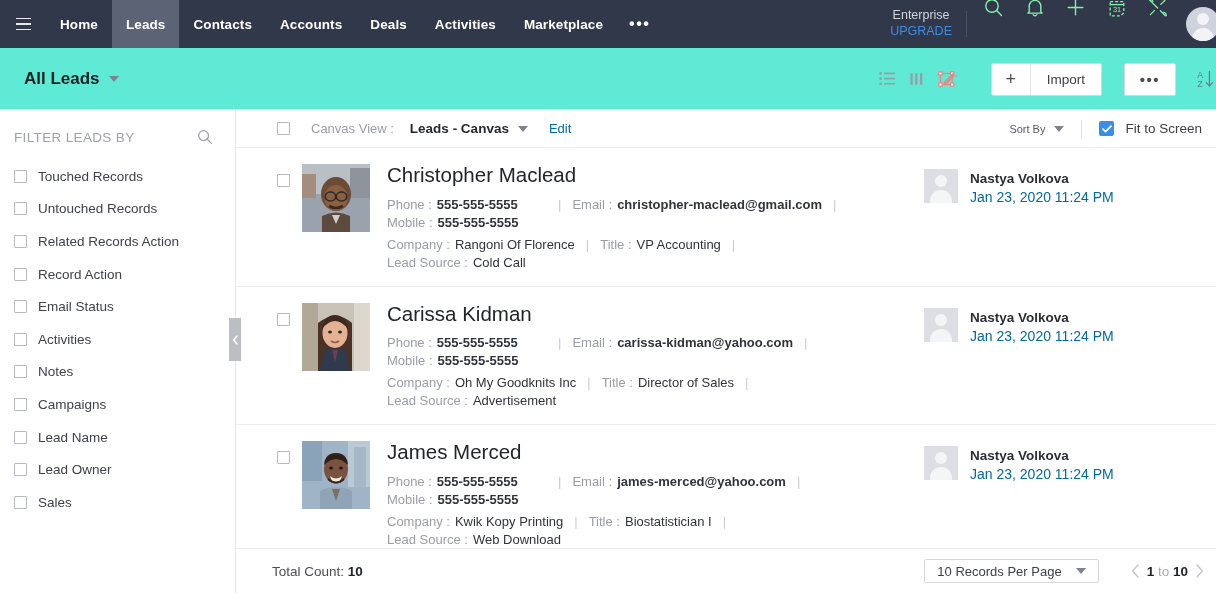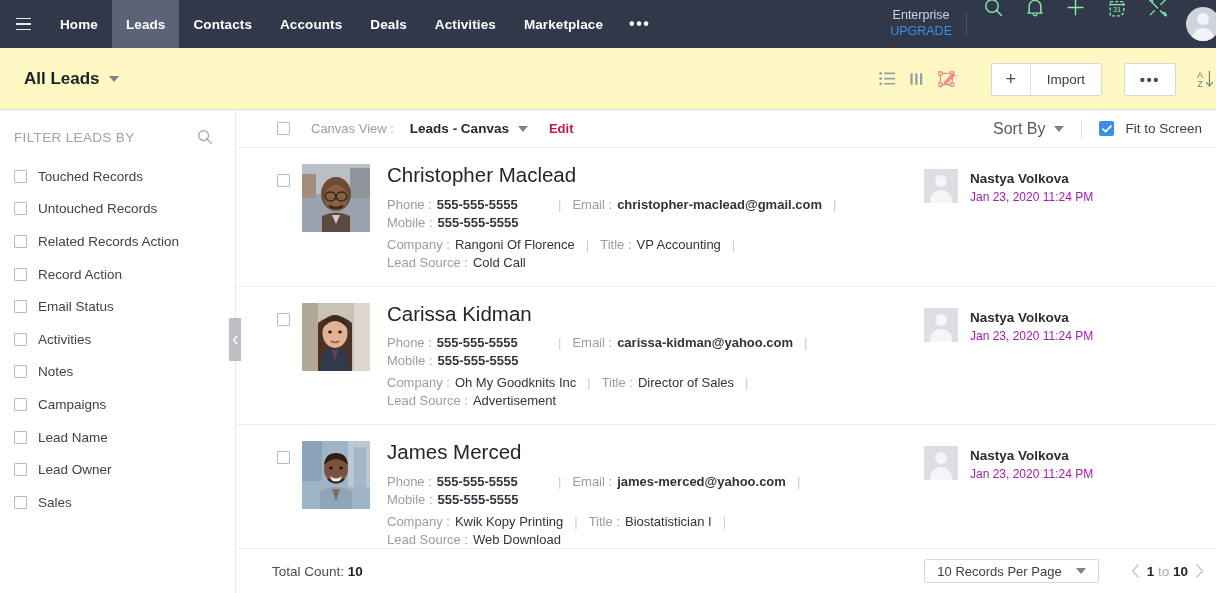--- a/index.html
+++ b/index.html
@@ -53,21 +53,21 @@
     content: ""; position: absolute; width: 12px; height: 12px; border-radius: 50%;
     background: #f2f3f6; left: 11px; top: 6px;
   }
   .avatar-nav::after {
     content: ""; position: absolute; width: 22px; height: 14px;
     border-radius: 11px 11px 0 0; background: #f2f3f6; left: 6px; top: 21px;
   }
 
   
   .subbar {
-    height: 62px; background: #fef9c3; border-bottom: 1px solid #e4e5e8;
+    height: 62px; background: #5eead4; border-bottom: 1px solid #e4e5e8;
     display: flex; align-items: center; position: relative;
   }
   .viewname {
     margin-left: 24px; font-size: 17px; color: #1d2027; font-weight: bold;
     display: flex; align-items: center; gap: 9px; cursor: pointer;
   }
   .caret {
     width: 0; height: 0; border-left: 5px solid transparent;
     border-right: 5px solid transparent; border-top: 6px solid #7e8290;
   }
@@ -140,26 +140,26 @@
   .main { flex: 1; display: flex; flex-direction: column; min-width: 0; }
   .canvasbar {
     height: 38px; display: flex; align-items: center; padding: 0 0 0 41px;
     border-bottom: 1px solid #eceded; position: relative; flex: none;
   }
   .cb-label { font-size: 13px; color: #9a9da6; margin-left: 21px; }
   .cb-value {
     font-size: 13.5px; color: #26292f; font-weight: bold; margin-left: 16px;
     display: flex; align-items: center; gap: 9px; cursor: pointer;
   }
-  .cb-edit { font-size: 13px; color: #be185d; margin-left: 21px; cursor: pointer; font-weight: bold; }
+  .cb-edit { font-size: 13px; color: #0369a1; margin-left: 21px; cursor: pointer; }
   .canvasbar-right {
     position: absolute; right: 14px; display: flex; align-items: center; gap: 0;
   }
   .sortby {
-    font-size: 16px; color: #585b63; display: flex; align-items: center;
+    font-size: 11px; color: #585b63; display: flex; align-items: center;
     gap: 9px; cursor: pointer;
   }
   .vsep { width: 1px; height: 18px; background: #dfe0e3; margin: 0 17px; }
   .cbox-blue {
     width: 15px; height: 15px; background: #3a8ee6; border-radius: 2px;
     display: flex; align-items: center; justify-content: center;
     cursor: pointer; flex: none;
   }
   .fit-label { font-size: 13.5px; color: #3d4049; margin-left: 11px; }
 
@@ -201,21 +201,21 @@
   }
   .owner-avatar::before {
     content: ""; position: absolute; width: 12px; height: 12px;
     border-radius: 50%; background: #f4f5f7; left: 11px; top: 6px;
   }
   .owner-avatar::after {
     content: ""; position: absolute; width: 22px; height: 14px;
     border-radius: 11px 11px 0 0; background: #f4f5f7; left: 6px; top: 21px;
   }
   .owner-name { font-size: 13.5px; color: #2b2e35; font-weight: bold; line-height: 19px; }
-  .owner-date { font-size: 12px; color: #a21caf; line-height: 19px; }
+  .owner-date { font-size: 14px; color: #0369a1; line-height: 19px; }
 
   
   .footer {
     height: 45px; display: flex; align-items: center; padding-left: 36px;
     border-top: 1px solid #ededee; position: relative; flex: none; background: #fff;
   }
   .total { font-size: 13.5px; color: #4a4d55; }
   .total b { color: #21242a; }
   .footer-right {
     position: absolute; right: 8px; display: flex; align-items: center;

